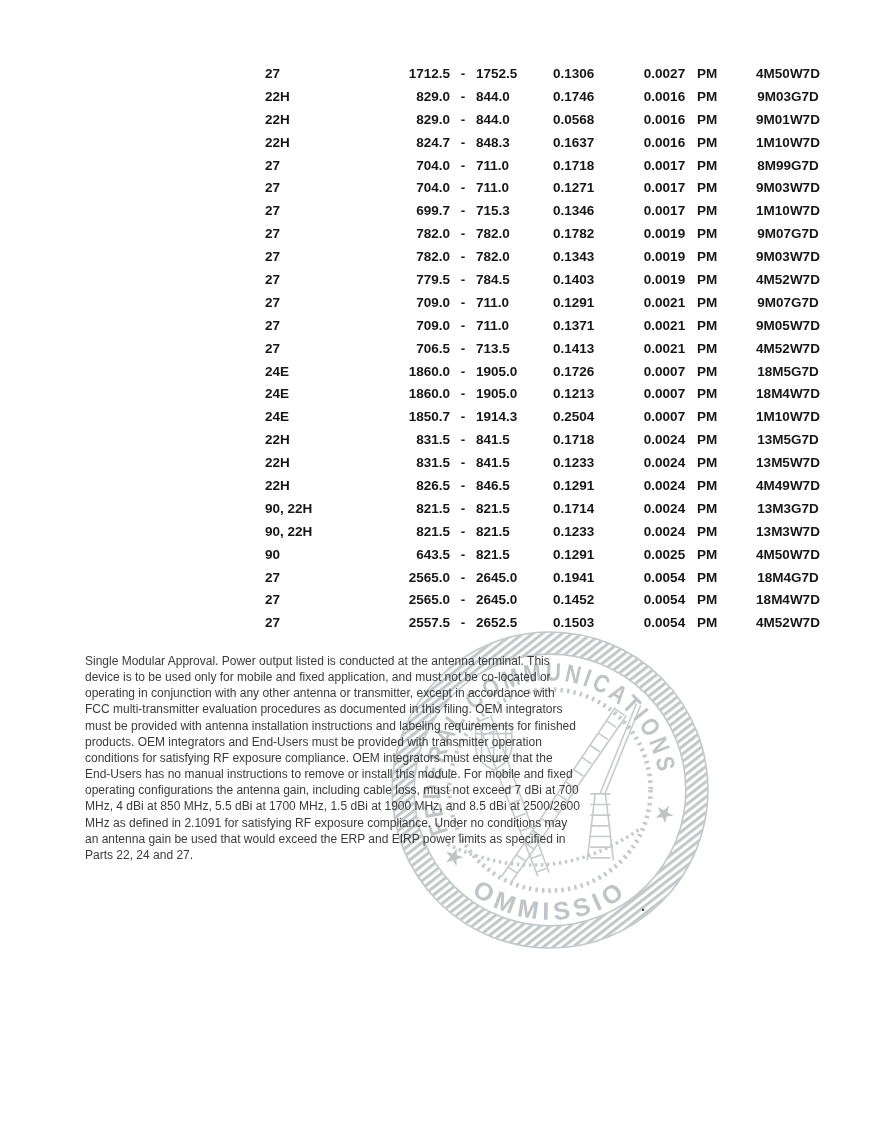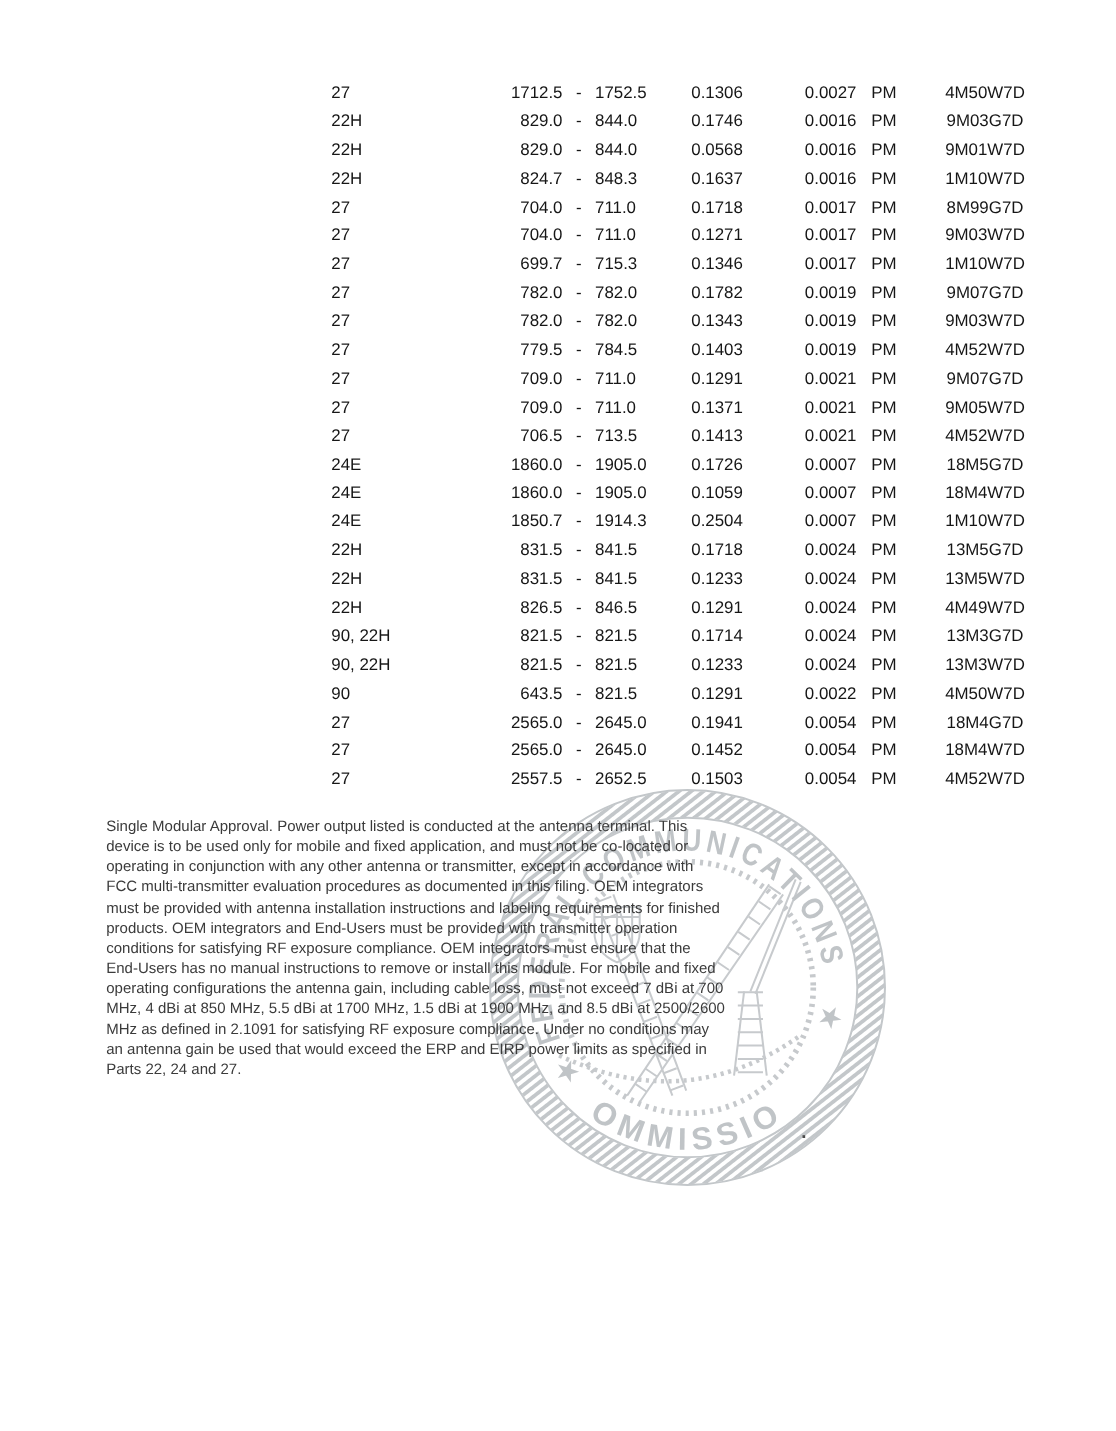--- a/index.html
+++ b/index.html
@@ -6,21 +6,21 @@
   .page{
     position:relative;
     width:893px;height:1145px;
     background:#ffffff;
     overflow:hidden;
     font-family:"Liberation Sans", sans-serif;
   }
   
   .freq-table{
     position:absolute;left:265px;top:62px;
-    font-weight:normal;font-size:13.5px;color:#161616;
+    font-weight:bold;font-size:13.5px;color:#161616;
   }
   .tr{
     display:grid;
     grid-template-columns:115px 70px 26px 77px 79px 65px 41px 100px;
     height:22.9px;
     align-items:center;
     white-space:nowrap;
   }
   .c-rule {text-align:left;}
   .c-low  {text-align:right;}
@@ -247,21 +247,21 @@
         <div class="c-watts">0.1726</div>
         <div class="c-tol">0.0007</div>
         <div class="c-unit">PM</div>
         <div class="c-emis">18M5G7D</div>
       </div>
       <div class="tr">
         <div class="c-rule">24E</div>
         <div class="c-low">1860.0</div>
         <div class="c-sep">-</div>
         <div class="c-high">1905.0</div>
-        <div class="c-watts">0.1059</div>
+        <div class="c-watts">0.1213</div>
         <div class="c-tol">0.0007</div>
         <div class="c-unit">PM</div>
         <div class="c-emis">18M4W7D</div>
       </div>
       <div class="tr">
         <div class="c-rule">24E</div>
         <div class="c-low">1850.7</div>
         <div class="c-sep">-</div>
         <div class="c-high">1914.3</div>
         <div class="c-watts">0.2504</div>
@@ -318,21 +318,21 @@
         <div class="c-tol">0.0024</div>
         <div class="c-unit">PM</div>
         <div class="c-emis">13M3W7D</div>
       </div>
       <div class="tr">
         <div class="c-rule">90</div>
         <div class="c-low">643.5</div>
         <div class="c-sep">-</div>
         <div class="c-high">821.5</div>
         <div class="c-watts">0.1291</div>
-        <div class="c-tol">0.0022</div>
+        <div class="c-tol">0.0025</div>
         <div class="c-unit">PM</div>
         <div class="c-emis">4M50W7D</div>
       </div>
       <div class="tr">
         <div class="c-rule">27</div>
         <div class="c-low">2565.0</div>
         <div class="c-sep">-</div>
         <div class="c-high">2645.0</div>
         <div class="c-watts">0.1941</div>
         <div class="c-tol">0.0054</div>

